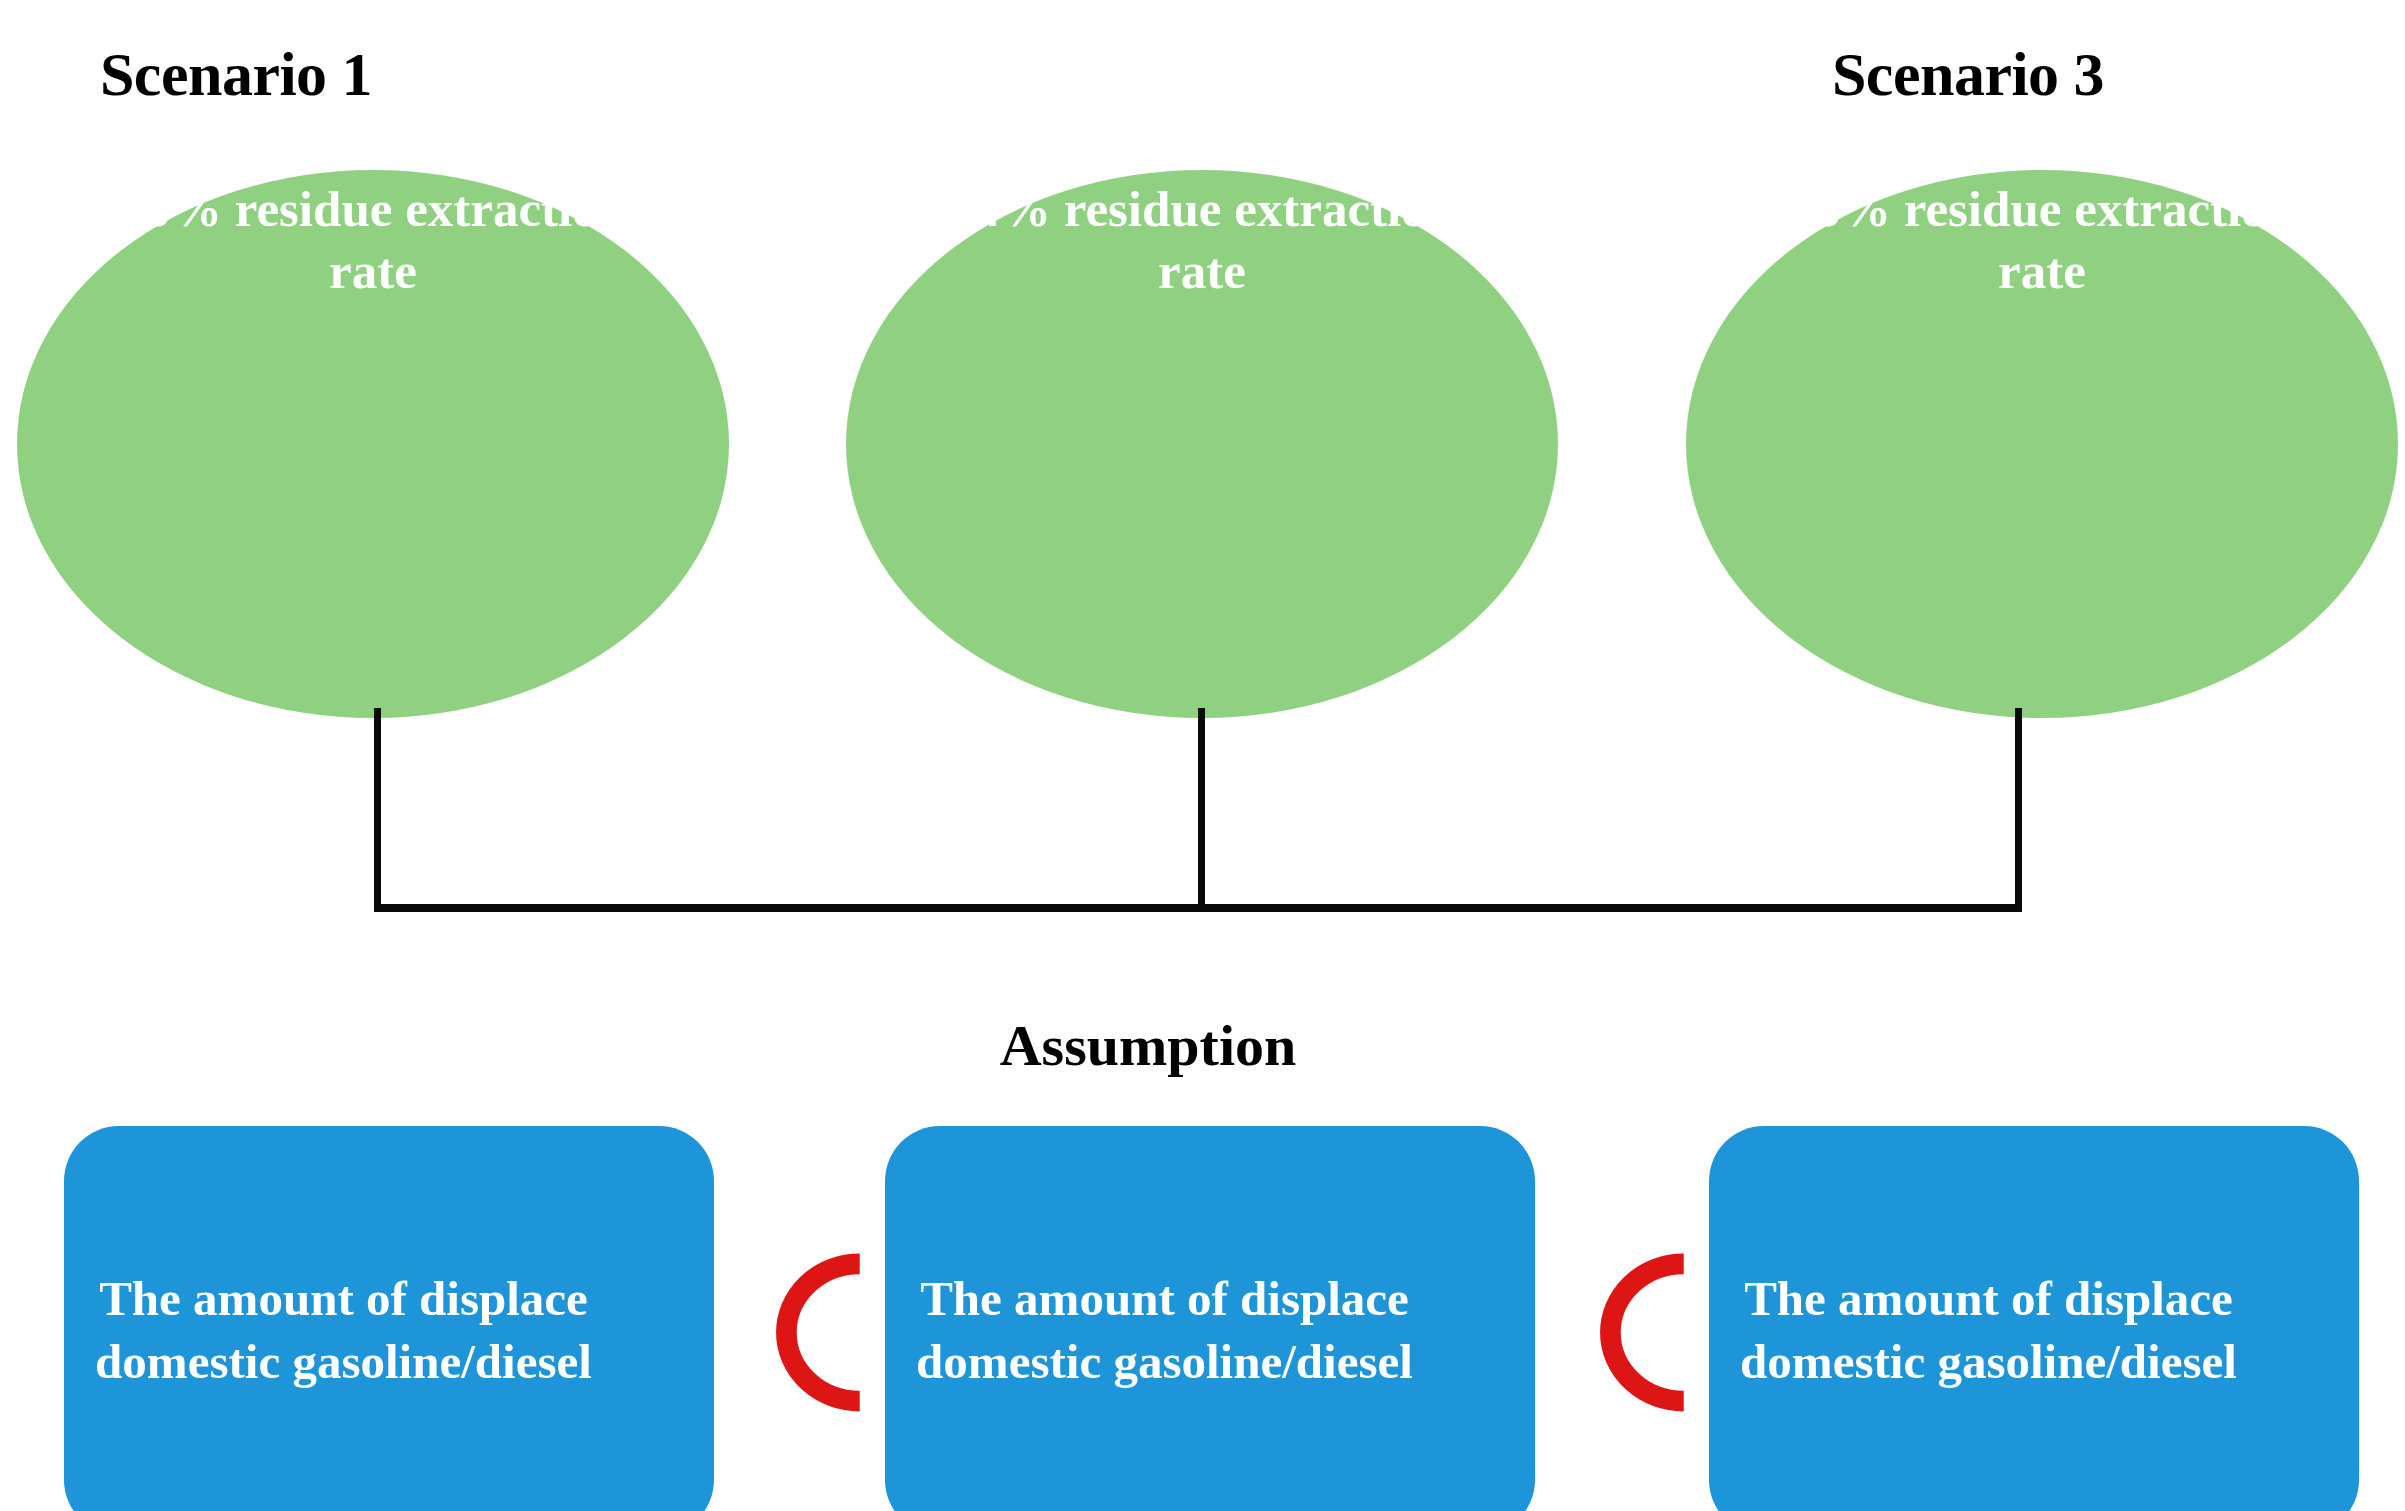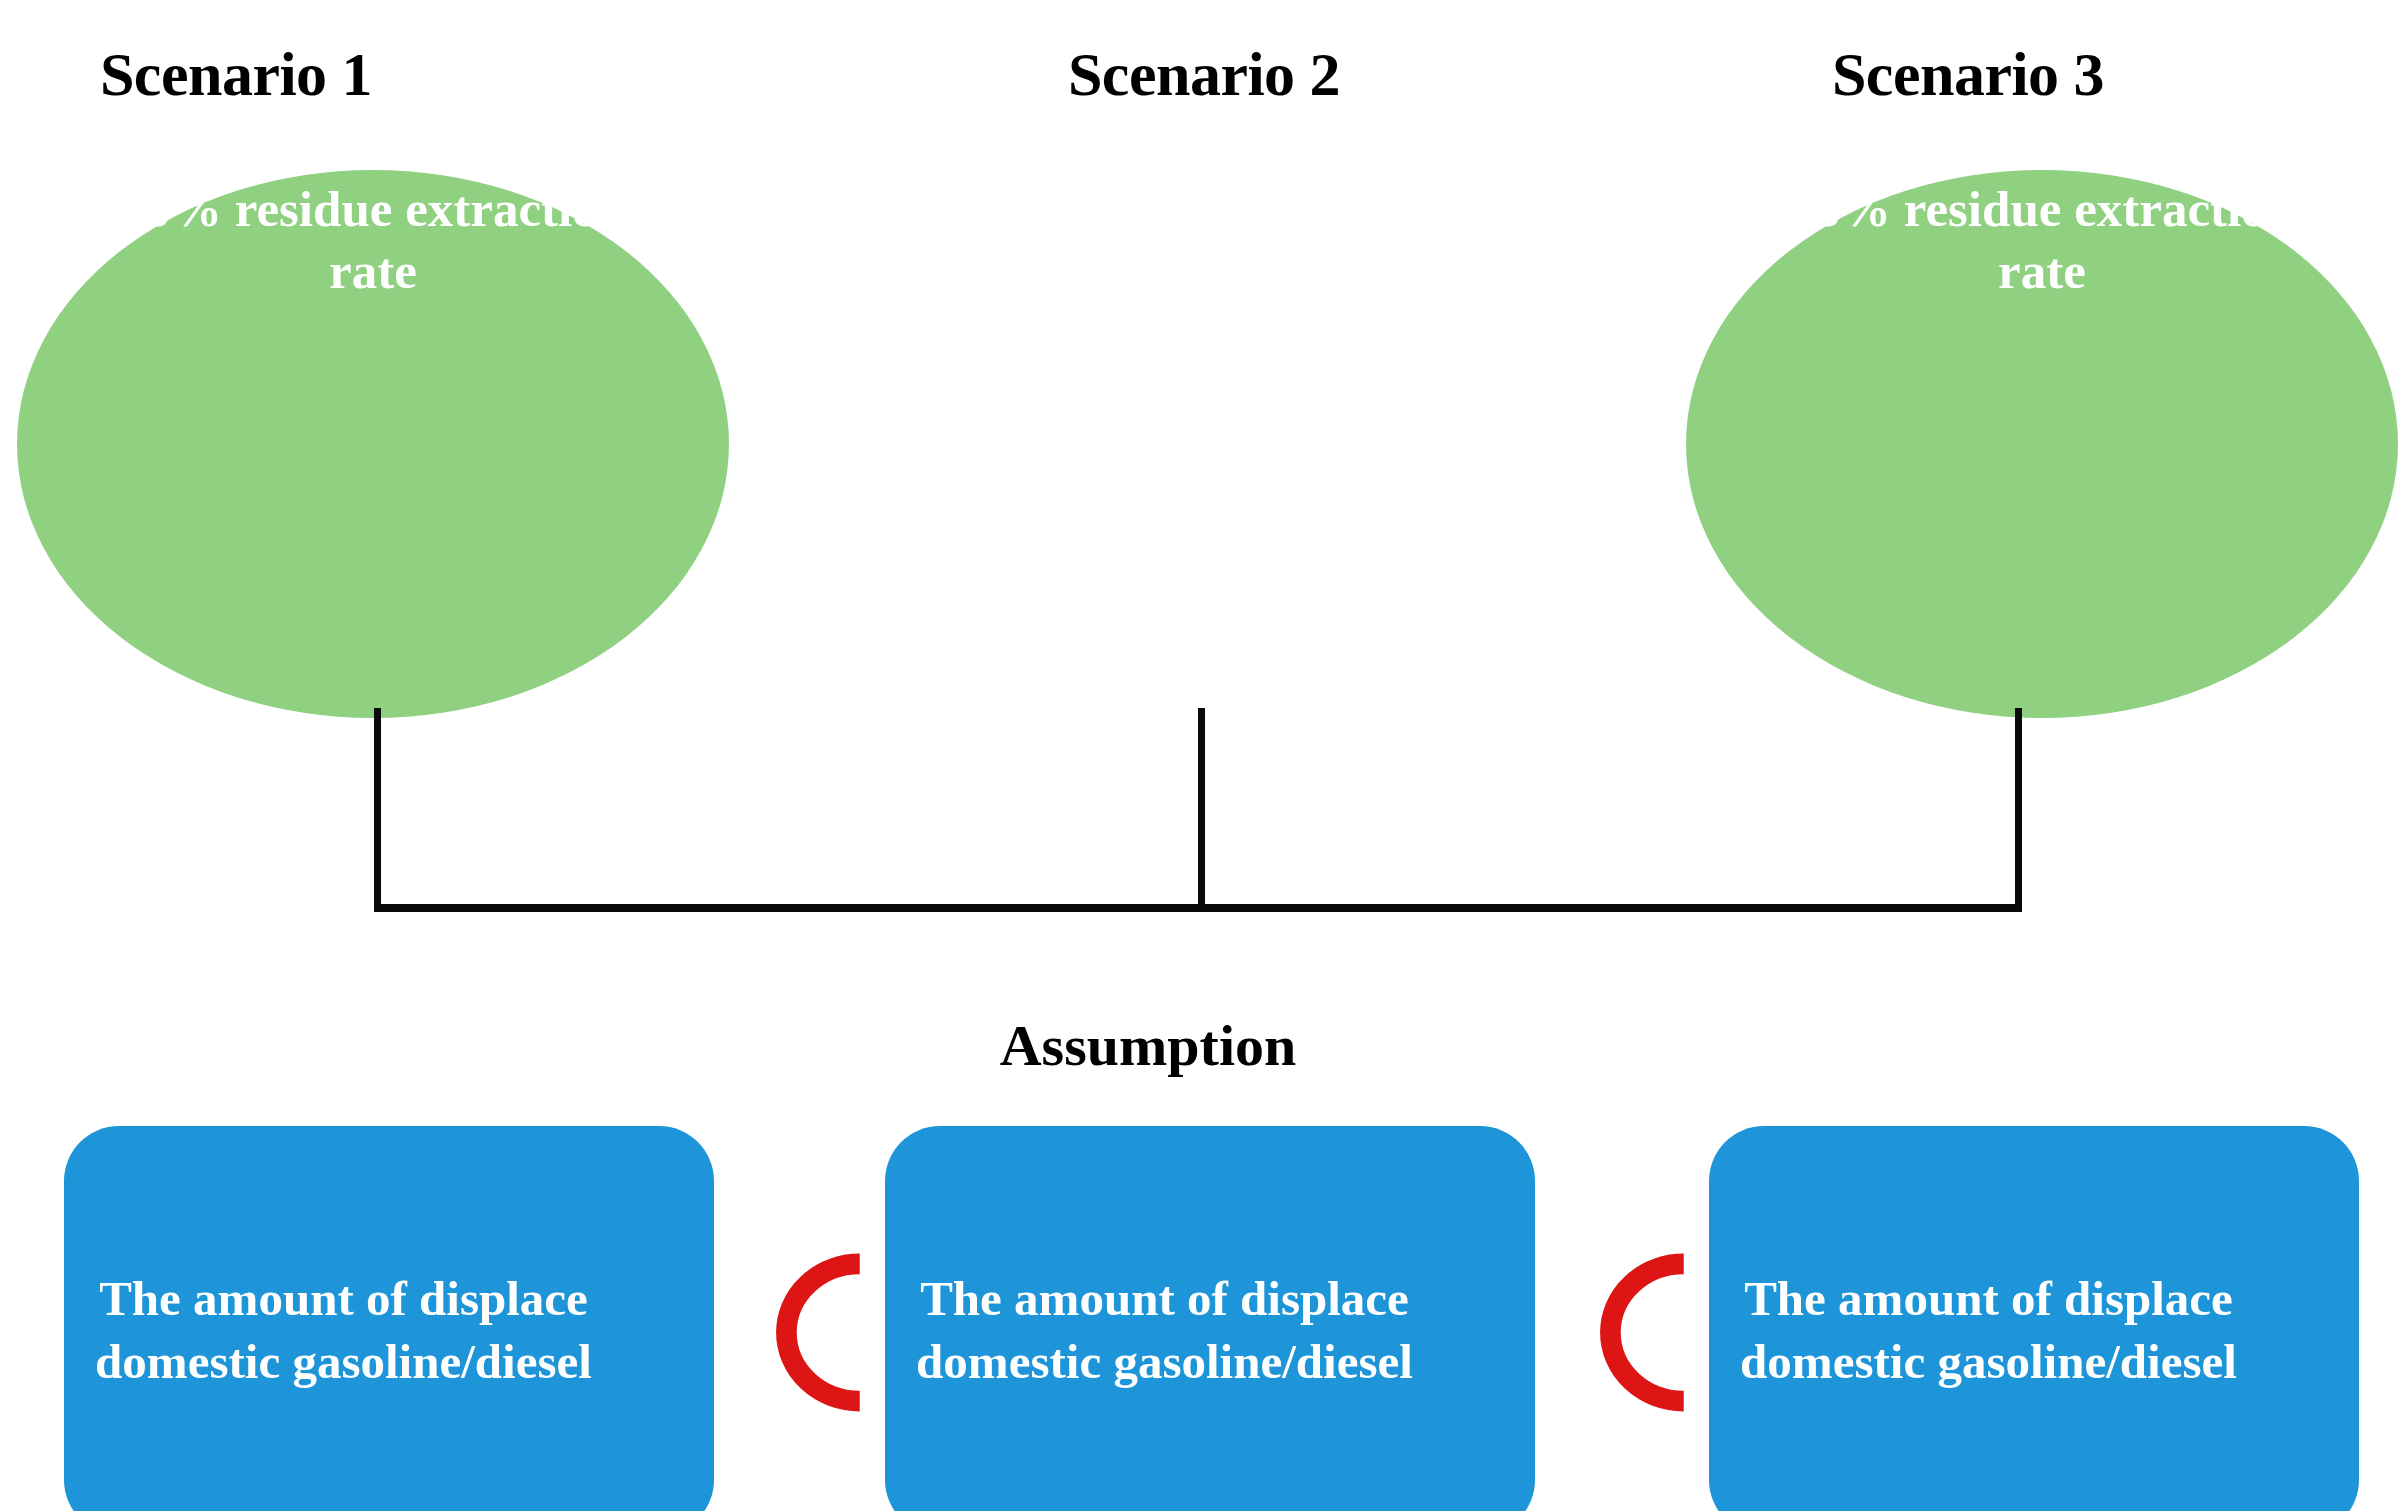--- a/index.html
+++ b/index.html
@@ -129,27 +129,29 @@
   }
   #subset-1 { left: 730px;  }
   #subset-2 { left: 1554px; }
 </style>
 </head>
 <body>
 
 <div id="canvas" style="background: rgb(255, 255, 255);">
 
   <div class="scenario-title" id="title-1" style="color: rgb(0, 0, 0);">Scenario 1</div>
-  <div class="scenario-title" id="title-2" style="color: rgb(0, 0, 0);">Scenario 2</div>
   <div class="scenario-title" id="title-3" style="color: rgb(0, 0, 0);">Scenario 3</div>
 
   <div class="ellipse" id="ellipse-1" style="background: rgb(143, 209, 128);">
     <div class="ellipse-label" style="color: rgb(255, 255, 255);">20% residue extraction rate</div>
   </div>
 
+  <div class="ellipse" id="ellipse-2" style="background: rgb(143, 209, 128);">
+    <div class="ellipse-label" style="color: rgb(255, 255, 255);">44% residue extraction rate</div>
+  </div>
 
   <div class="ellipse" id="ellipse-3" style="background: rgb(143, 209, 128);">
     <div class="ellipse-label" style="color: rgb(255, 255, 255);">66% residue extraction rate</div>
   </div>
 
   <div class="conn-v" id="conn-v-1" style="background: rgb(10, 10, 10);"></div>
   <div class="conn-v" id="conn-v-2" style="background: rgb(10, 10, 10);"></div>
   <div class="conn-v" id="conn-v-3" style="background: rgb(10, 10, 10);"></div>
   <div id="conn-h" style="background: rgb(10, 10, 10);"></div>
 

